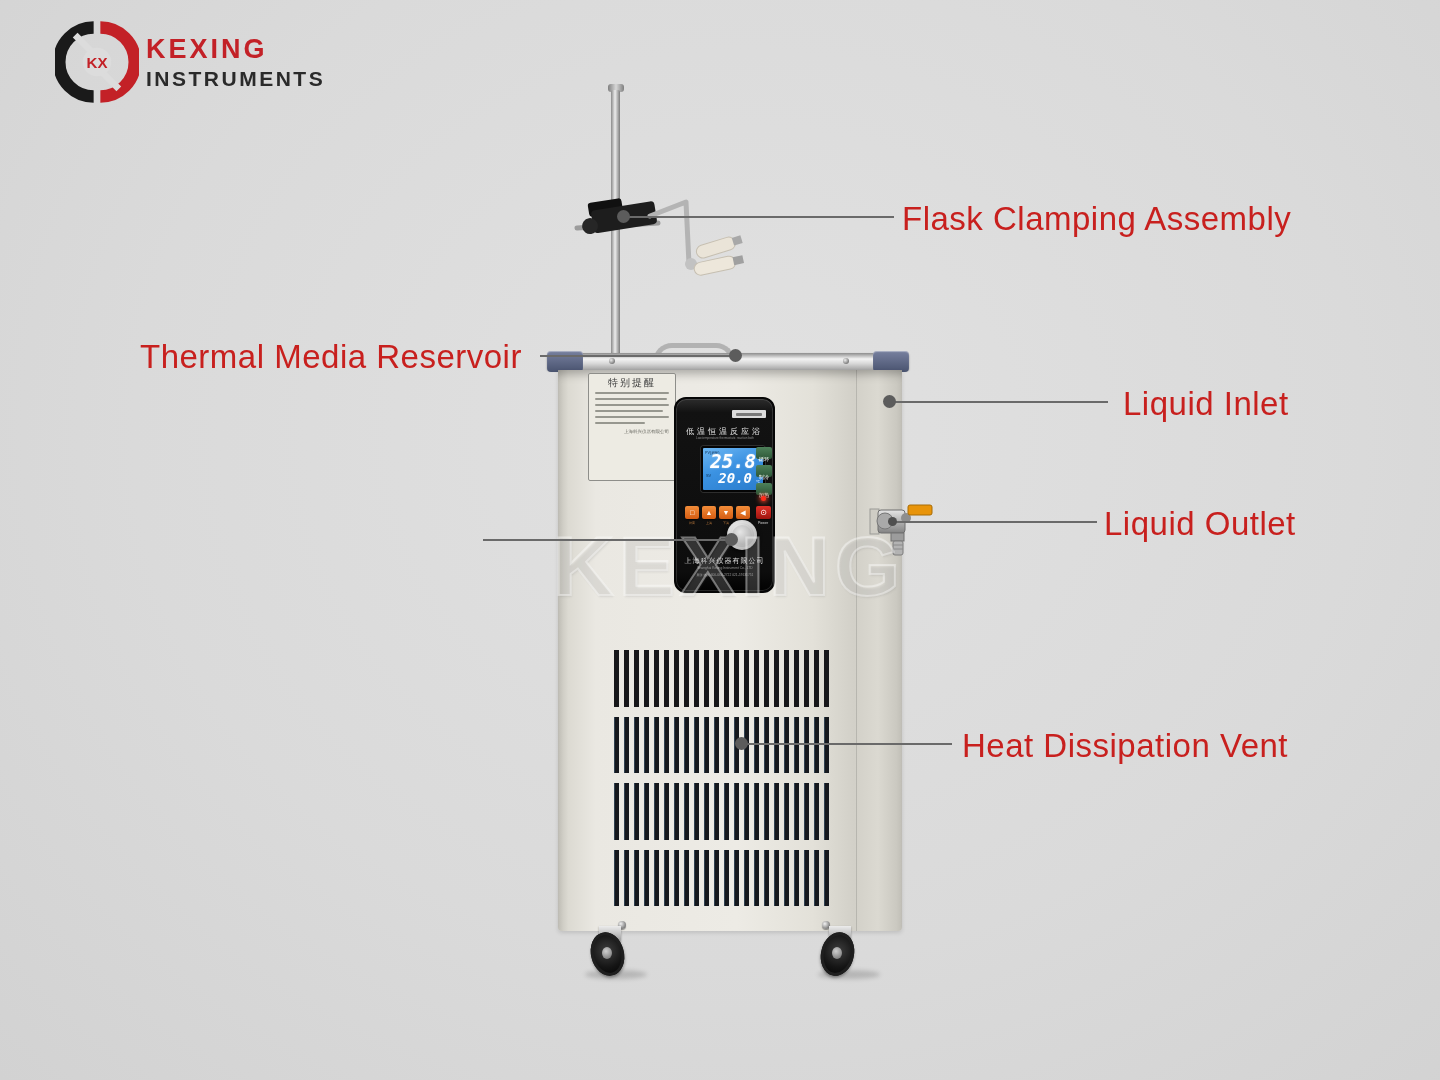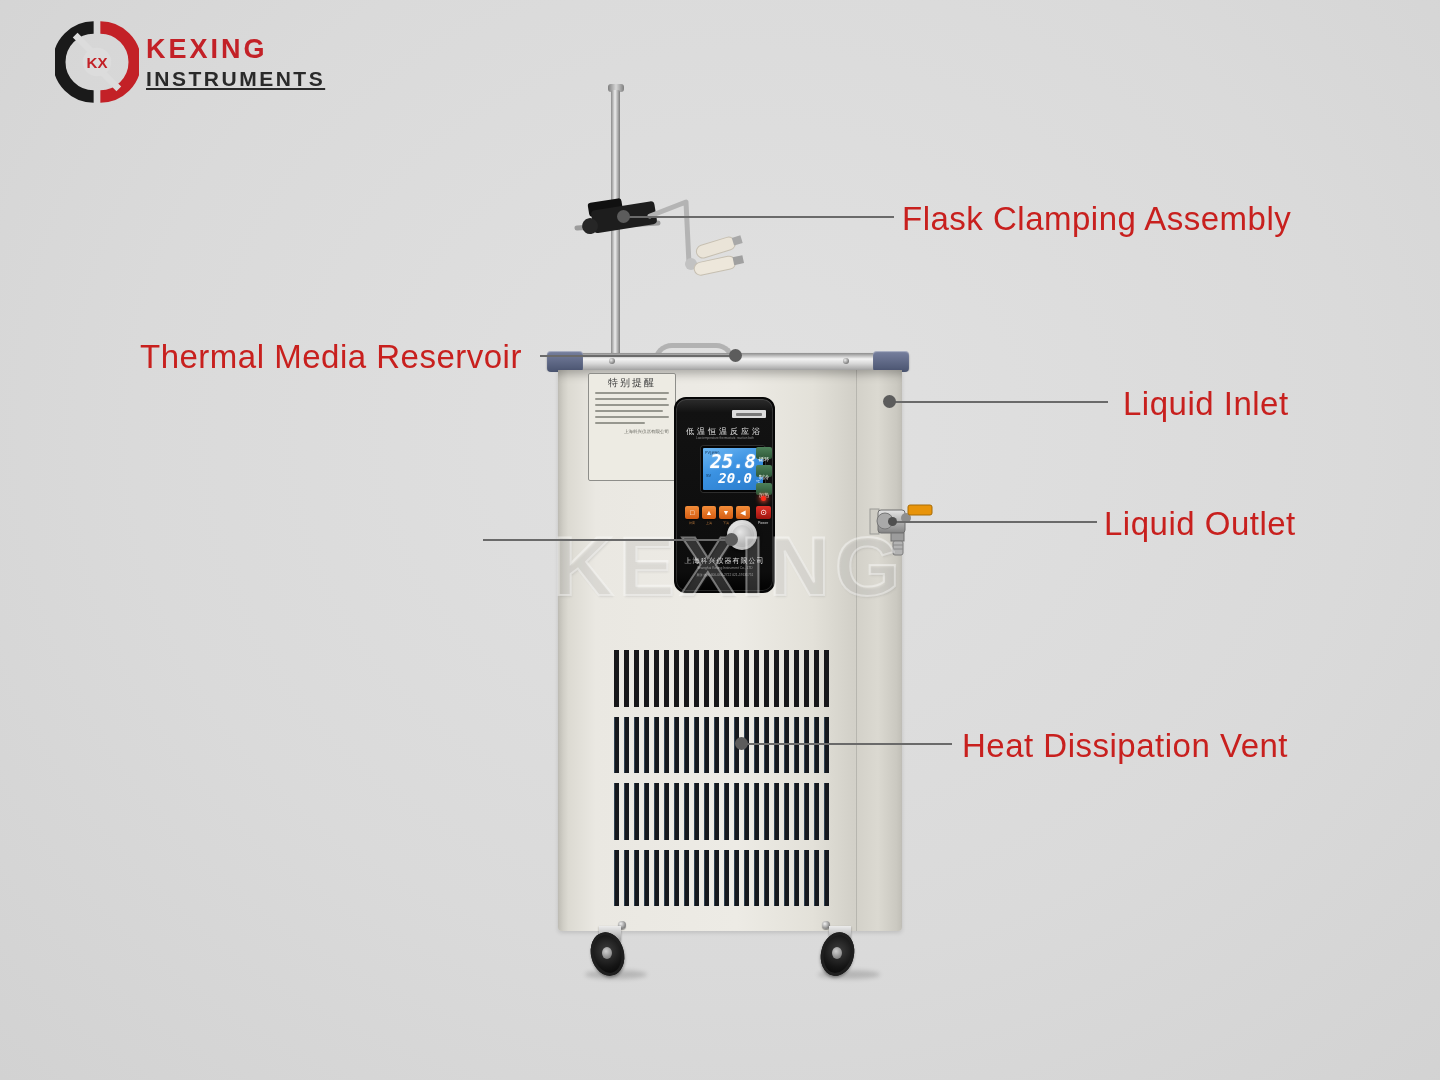--- a/index.html
+++ b/index.html
@@ -5,21 +5,21 @@
   html,body{margin:0;padding:0;background:#d8d8d8;}
   .stage{position:relative;width:1440px;height:1080px;overflow:hidden;
     background:radial-gradient(ellipse at 52% 40%, #e1e1e1 0%, #dadada 58%, #d2d2d2 100%);
     font-family:"Liberation Sans", sans-serif;}
   .abs{position:absolute;}
 
   
   .logo{position:absolute;left:55px;top:20px;display:flex;align-items:center;gap:7px;justify-content:space-between;}
   .logo-emblem{width:84px;height:84px;}
   .logo-l1{font-size:27px;font-weight:bold;color:#c32127;letter-spacing:3px;line-height:1;}
-  .logo-l2{font-size:21px;font-weight:bold;color:#2a2a2a;letter-spacing:2.5px;margin-top:5px;line-height:1;text-decoration:underline;}
+  .logo-l2{font-size:21px;font-weight:bold;color:#2a2a2a;letter-spacing:2.5px;margin-top:5px;line-height:1;}
 
   
   .rod-cap{left:608px;top:84px;width:16px;height:8px;background:linear-gradient(90deg,#7f7f7f,#d8d8d8,#7f7f7f);border-radius:3px;}
   .rod{left:611px;top:90px;width:9px;height:272px;background:linear-gradient(90deg,#8a8a8a,#ececec 45%,#7c7c7c);border-radius:2px;}
   .clamp-svg{left:560px;top:180px;width:200px;height:125px;}
 
   
   .lid-handle{left:653px;top:343px;width:82px;height:19px;border:5px solid #b2b2b2;border-bottom:none;border-radius:42px 42px 0 0;box-sizing:border-box;}
   .rim{left:547px;top:353px;width:362px;height:17px;border-radius:2px;
     background:linear-gradient(180deg,#8d8d8d 0%,#f3f3f3 35%,#d8d8d8 62%,#a3a3a3 100%);

